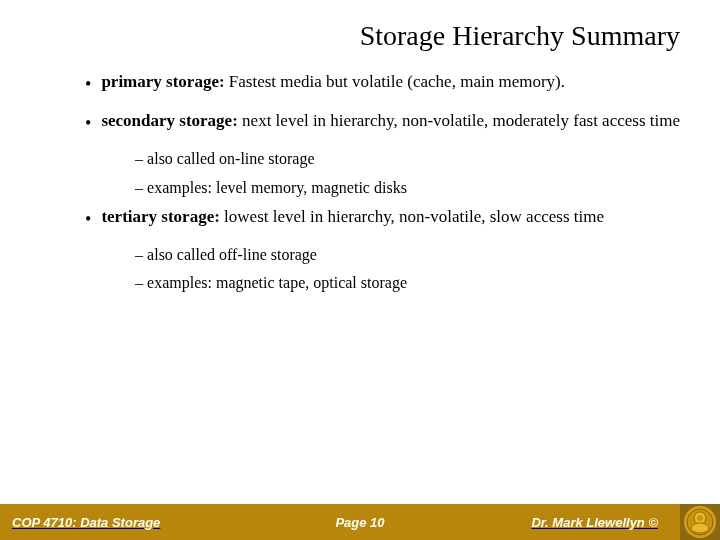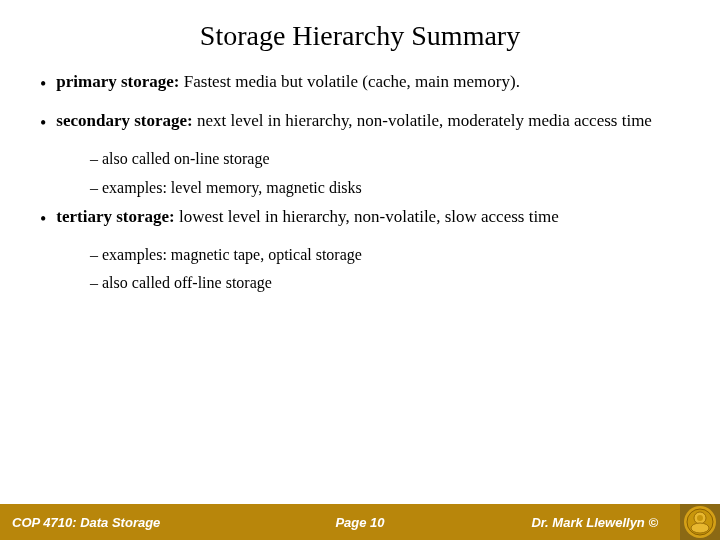--- a/index.html
+++ b/index.html
@@ -18,20 +18,21 @@
       background: #ffffff;
       display: flex;
       flex-direction: column;
     }
 
     .slide-content {
       flex: 1;
       padding: 20px 40px 10px 40px;
       display: flex;
       flex-direction: column;
+      align-items: flex-end;
     }
 
     .slide-title {
       text-align: center;
       font-size: 28px;
       font-weight: normal;
       color: #000000;
       margin-bottom: 18px;
       font-family: 'Times New Roman', Times, serif;
     }
@@ -76,20 +77,21 @@
     }
 
     .footer {
       background: #b8860b;
       height: 36px;
       display: flex;
       align-items: center;
       justify-content: space-between;
       padding: 0 12px;
       position: relative;
+      text-decoration: underline;
     }
 
     .footer-left {
       font-size: 13px;
       color: #ffffff;
       font-family: Arial, sans-serif;
       font-style: italic;
       font-weight: bold;
     }
 
@@ -153,36 +155,36 @@
       <li class="bullet-item">
         <span class="bullet-dot">•</span>
         <span class="bullet-text">
           <span class="bold-term">primary storage:</span><span> Fastest media but volatile (cache, main memory).</span>
         </span>
       </li>
 
       <li class="bullet-item">
         <span class="bullet-dot">•</span>
         <span class="bullet-text">
-          <span class="bold-term">secondary storage:</span><span> next level in hierarchy, non-volatile, moderately media access time</span>
+          <span class="bold-term">secondary storage:</span><span> next level in hierarchy, non-volatile, moderately fast access time</span>
         </span>
       </li>
 
       <li class="sub-item">– also called on-line storage</li>
       <li class="sub-item">– examples: level memory, magnetic disks</li>
 
       <li class="bullet-item" style="margin-top:6px;">
         <span class="bullet-dot">•</span>
         <span class="bullet-text">
           <span class="bold-term">tertiary storage:</span><span> lowest level in hierarchy, non-volatile, slow access time</span>
         </span>
       </li>
 
+      <li class="sub-item">– also called off-line storage</li>
       <li class="sub-item">– examples: magnetic tape, optical storage</li>
-      <li class="sub-item">– also called off-line storage</li>
 
     </ul>
   </div>
 
   <div class="footer">
     <span class="footer-left">COP 4710: Data Storage</span>
     <span class="footer-center">Page 10</span>
     <span class="footer-right">Dr. Mark Llewellyn ©</span>
     <div class="footer-logo">
       <div class="logo-circle">

